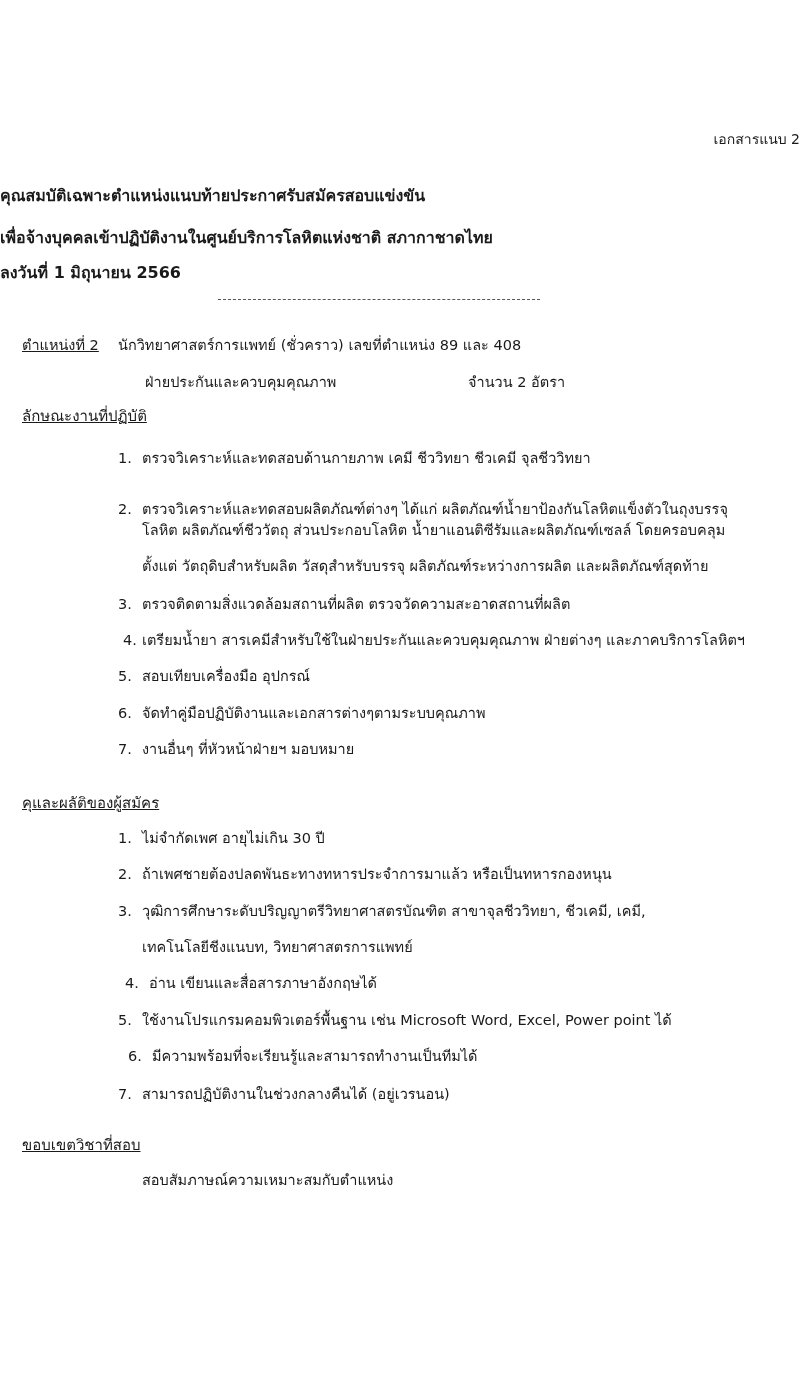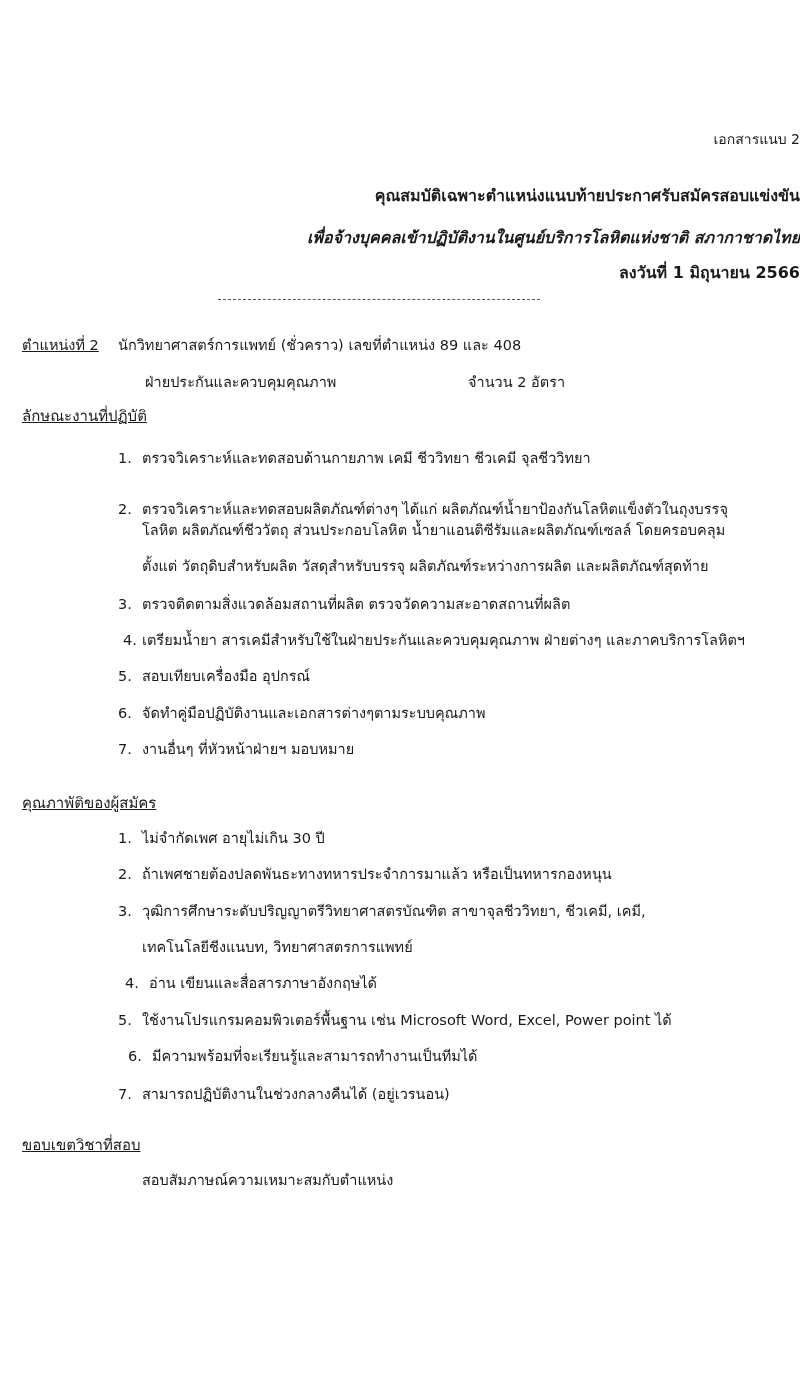--- a/index.html
+++ b/index.html
@@ -3,23 +3,23 @@
 <meta charset="utf-8">
 <style>
   html, body { margin: 0; padding: 0; background: #ffffff; }
   body {
     width: 800px; height: 1382px; position: relative; overflow: hidden;
     font-family: "DejaVu Sans", "Liberation Sans", sans-serif;
     color: #1a1a1a;
   }
   .abs { position: absolute; white-space: nowrap; }
   .attach { top: 128px; right: 0px; font-size: 14px; }
-  .title { left: 0; width: 800px; text-align: right; font-size: 16px; font-weight: bold; }
+  .title { left: 0; width: 800px; text-align: left; font-size: 16px; font-weight: bold; }
   .t1 { top: 183px; }
-  .t2 { top: 225px; font-style: italic; }
+  .t2 { top: 225px; }
   .t3 { top: 260px; }
   .dashline { top: 299px; left: 218px; width: 322px; border-top: 1px dashed #555; height: 0; }
   .heading { font-size: 15px; font-weight: normal; text-decoration: underline; left: 22px; }
   .body-text { font-size: 14.5px; }
   .num { display: inline-block; width: 24px; }
 </style>
 </head>
 <body>
 
 <div>
@@ -56,21 +56,21 @@
   <div class="abs body-text" style="top:664px; left:118px;">
     <span class="num">5.</span><span>สอบเทียบเครื่องมือ อุปกรณ์</span>
   </div>
   <div class="abs body-text" style="top:701px; left:118px;">
     <span class="num">6.</span><span>จัดทำคู่มือปฏิบัติงานและเอกสารต่างๆตามระบบคุณภาพ</span>
   </div>
   <div class="abs body-text" style="top:737px; left:118px;">
     <span class="num">7.</span><span>งานอื่นๆ ที่หัวหน้าฝ่ายฯ มอบหมาย</span>
   </div>
 
-  <div class="abs heading" style="top:791px;">คุณภาพัติของผู้สมัคร</div>
+  <div class="abs heading" style="top:791px;">คุและผลัติของผู้สมัคร</div>
 
   <div class="abs body-text" style="top:826px; left:118px;">
     <span class="num">1.</span><span>ไม่จำกัดเพศ อายุไม่เกิน 30 ปี</span>
   </div>
   <div class="abs body-text" style="top:862px; left:118px;">
     <span class="num">2.</span><span>ถ้าเพศชายต้องปลดพันธะทางทหารประจำการมาแล้ว หรือเป็นทหารกองหนุน</span>
   </div>
   <div class="abs body-text" style="top:899px; left:118px;">
     <span class="num">3.</span><span>วุฒิการศึกษาระดับปริญญาตรีวิทยาศาสตรบัณฑิต สาขาจุลชีววิทยา, ชีวเคมี, เคมี,</span>
   </div>

